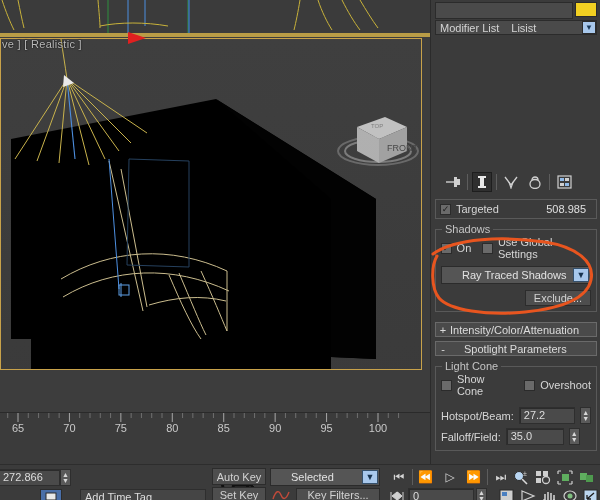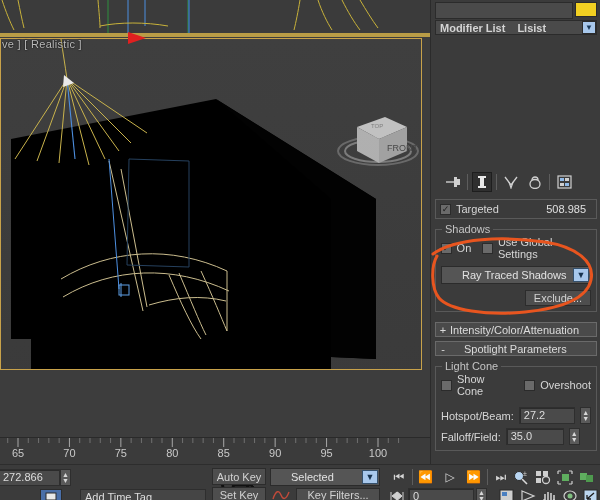--- a/index.html
+++ b/index.html
@@ -39,21 +39,21 @@
     border-top:6px solid transparent; border-bottom:6px solid transparent;
     border-left:18px solid #e02020; z-index:7;
   }
   
   #viewcube {
     position:absolute; left:330px; top:62px; width:95px; height:70px; z-index:8;
     opacity:.85;
   }
   
   #timebar {
-    position:absolute; left:0; top:437px; width:430px; height:27px;
+    position:absolute; left:0; top:412px; width:430px; height:27px;
     background:#3b3b3b; border-top:1px solid #2a2a2a; overflow:hidden;
   }
   .ticklabel {
     position:absolute; top:9px; font-size:11px; color:#c9c9c9;
     transform:translateX(-50%); white-space:nowrap;
   }
   
   #statusbar {
     position:absolute; left:0; top:464px; width:600px; height:36px;
     background:#3b3b3b; border-top:1px solid #2d2d2d;
@@ -86,21 +86,21 @@
   #name-row {
     position:absolute; left:4px; top:2px; width:162px; height:15px;
     display:flex; gap:2px;
   }
   #name-field { flex:1; background:#4a4a4a; border:1px solid #2b2b2b; }
   #color-swatch { width:22px; background:#f2d022; border:1px solid #2b2b2b; }
   #modlist-row {
     position:absolute; left:4px; top:20px; width:162px; height:15px;
     background:#4a4a4a; border:1px solid #2b2b2b; display:flex; align-items:center;
   }
-  #modlist-row .lbl { padding-left:4px; font-size:11px; color:#d4d4d4;font-weight:bold; }
+  #modlist-row .lbl { padding-left:4px; font-size:11px; color:#d4d4d4; }
   #modlist-arrow {
     position:absolute; right:0; top:0; width:14px; height:13px;
     background:#a8c8ec; border:1px solid #2b2b2b;
     display:flex; align-items:center; justify-content:center;
     font-size:8px; color:#1b3a5a;
   }
   #stack {
     position:absolute; left:4px; top:38px; width:162px; height:128px;
     background:#5a5a5a; border:2px solid #e6e6e6;
   }

